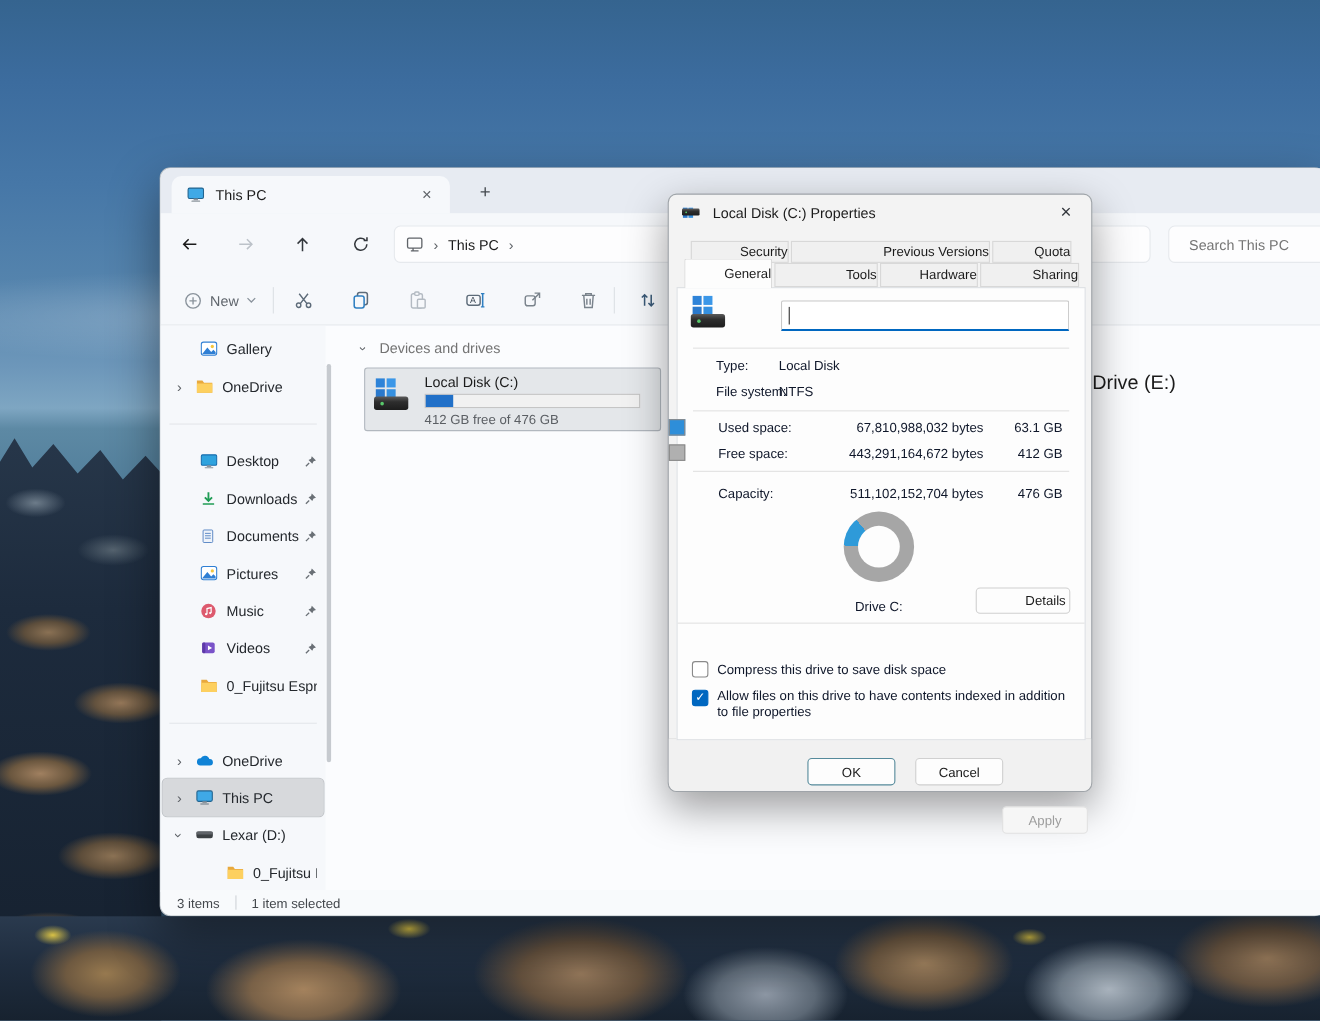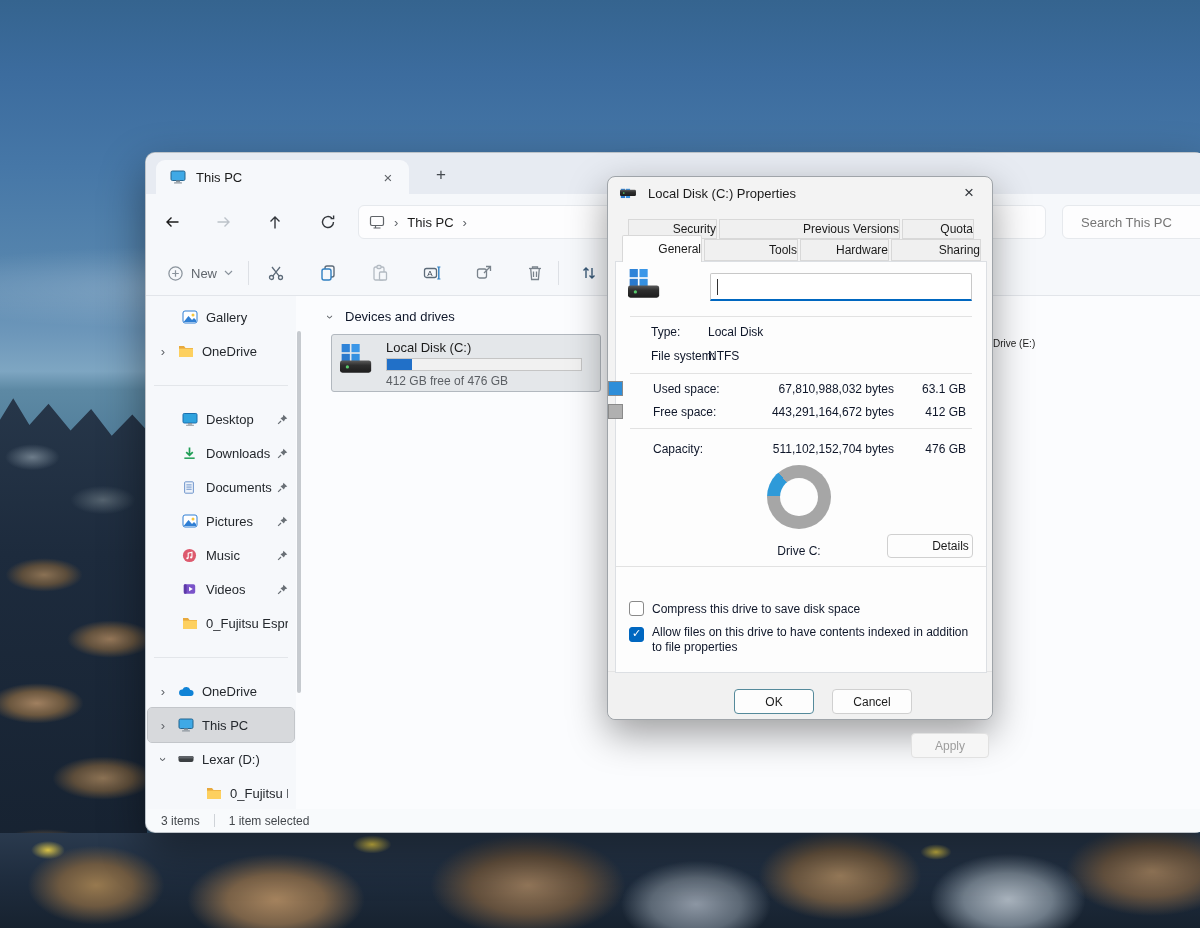--- a/index.html
+++ b/index.html
@@ -88,30 +88,30 @@
   .slabel { font-size:13px; color:#24282d; white-space:nowrap; overflow:hidden; flex:1; }
   .pin { flex:none; margin-left:4px; }
   .sdiv { height:34px; display:flex; align-items:center; }
   .sdiv i { display:block; height:1px; background:#e3e6ea; flex:1; margin:0 8px; }
   .sb-scroll { position:absolute; left:151px; top:35px; width:4px; height:362px; background:#c6cacf; border-radius:2px; }
 
   
   .main { position:absolute; left:165px; top:0; right:0; height:515px; }
   .secthdr { position:absolute; left:12px; top:13px; display:flex; align-items:center; gap:8px; }
   .secthdr .chev { transform:rotate(90deg); font-size:12px; }
-  .secthdr span.t { font-size:13px; color:#0f172a; }
+  .secthdr span.t { font-size:13px; color:#737373; }
   .tile { position:absolute; left:20px; top:38px; width:270px; height:58px; background:#e4e7ea;
     border:1px solid #b2b8bf; border-radius:3px; display:flex; align-items:center; padding:6px 8px; gap:10px; }
   .tile-info { flex:1; position:relative; height:100%; }
   .tile-name { position:absolute; left:0; top:-1px; font-size:13px; color:#1b1b1b; white-space:nowrap; }
   .diskbar { position:absolute; left:0; top:17px; width:196px; height:13px; background:#f1f1f1;
     border:1px solid #c5c5c5; }
   .diskfill { height:100%; background:#2170c8; }
   .tile-free { position:absolute; left:0; top:33px; font-size:12px; color:#5b5f64; white-space:nowrap; }
-  .drive-e { position:absolute; left:682px; top:42px; font-size:10px; color:#1b1b1b; white-space:nowrap; }
+  .drive-e { position:absolute; left:682px; top:42px; font-size:18px; color:#1b1b1b; white-space:nowrap; }
 
   .statusbar { position:absolute; left:0; bottom:0; right:0; height:23px; background:#f8fafc;
     display:flex; align-items:center; padding-left:15px; gap:14px; border-radius:0 0 0 10px; }
   .statusbar .st { font-size:12px; color:#44484d; }
   .statusbar .sep { width:1px; height:13px; background:#cfd3d8; }
 
   
   .wd { position:relative; width:42px; height:46px; flex:none; }
   .wd-logo { position:absolute; left:2px; top:0; width:22px; height:22px; display:grid;
     grid-template-columns:10px 10px; grid-template-rows:10px 10px; gap:1.5px; }

